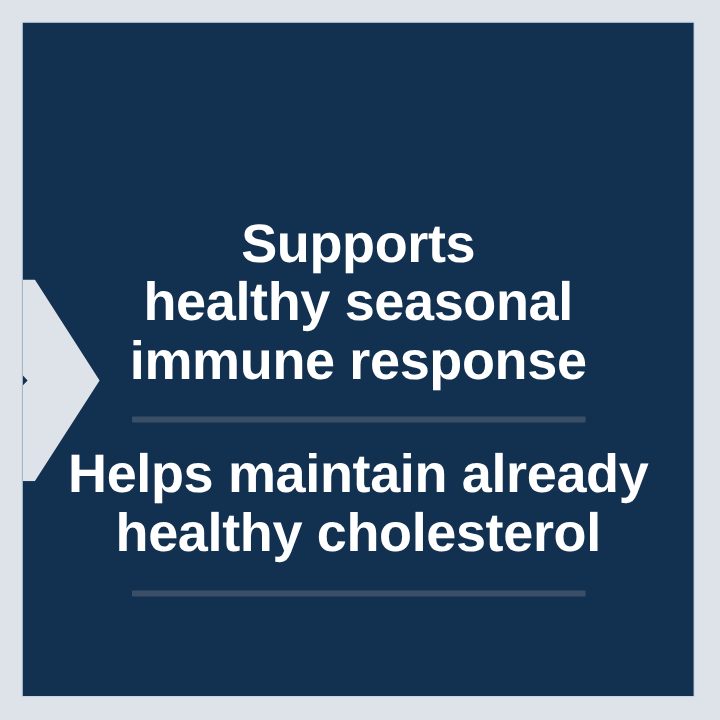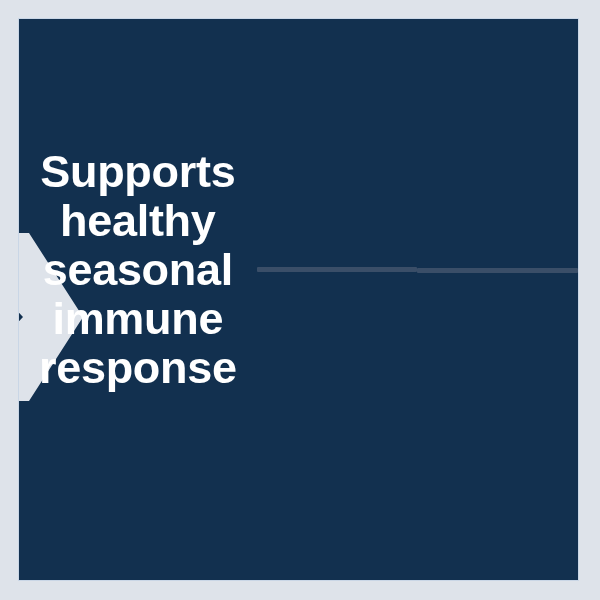--- a/index.html
+++ b/index.html
@@ -45,22 +45,22 @@
   #chevron-notch svg { display: block; }
 
   
   #content {
     position: absolute;
     left: 19px;
     top: 19px;
     width: 559px;
     height: 478px;
     display: flex;
-    flex-direction: row;
-    justify-content: flex-start;
+    flex-direction: column;
+    justify-content: flex-end;
     align-items: center;
     box-sizing: border-box;
     padding: 0;
   }
 
   .benefit {
     width: 100%;
     text-align: center;
     color: #ffffff;
     font-weight: bold;
@@ -101,19 +101,21 @@
   </div>
 
   <div id="content">
 
     <div class="benefit" id="benefit-0">Supports
 healthy seasonal
 immune response</div>
 
     <div class="divider" id="divider-0"></div>
 
+    <div class="benefit" id="benefit-1">Helps maintain already
+healthy cholesterol</div>
 
     <div class="divider" id="divider-1"></div>
 
 
   </div>
 
 </div>
 
 </body></html>

